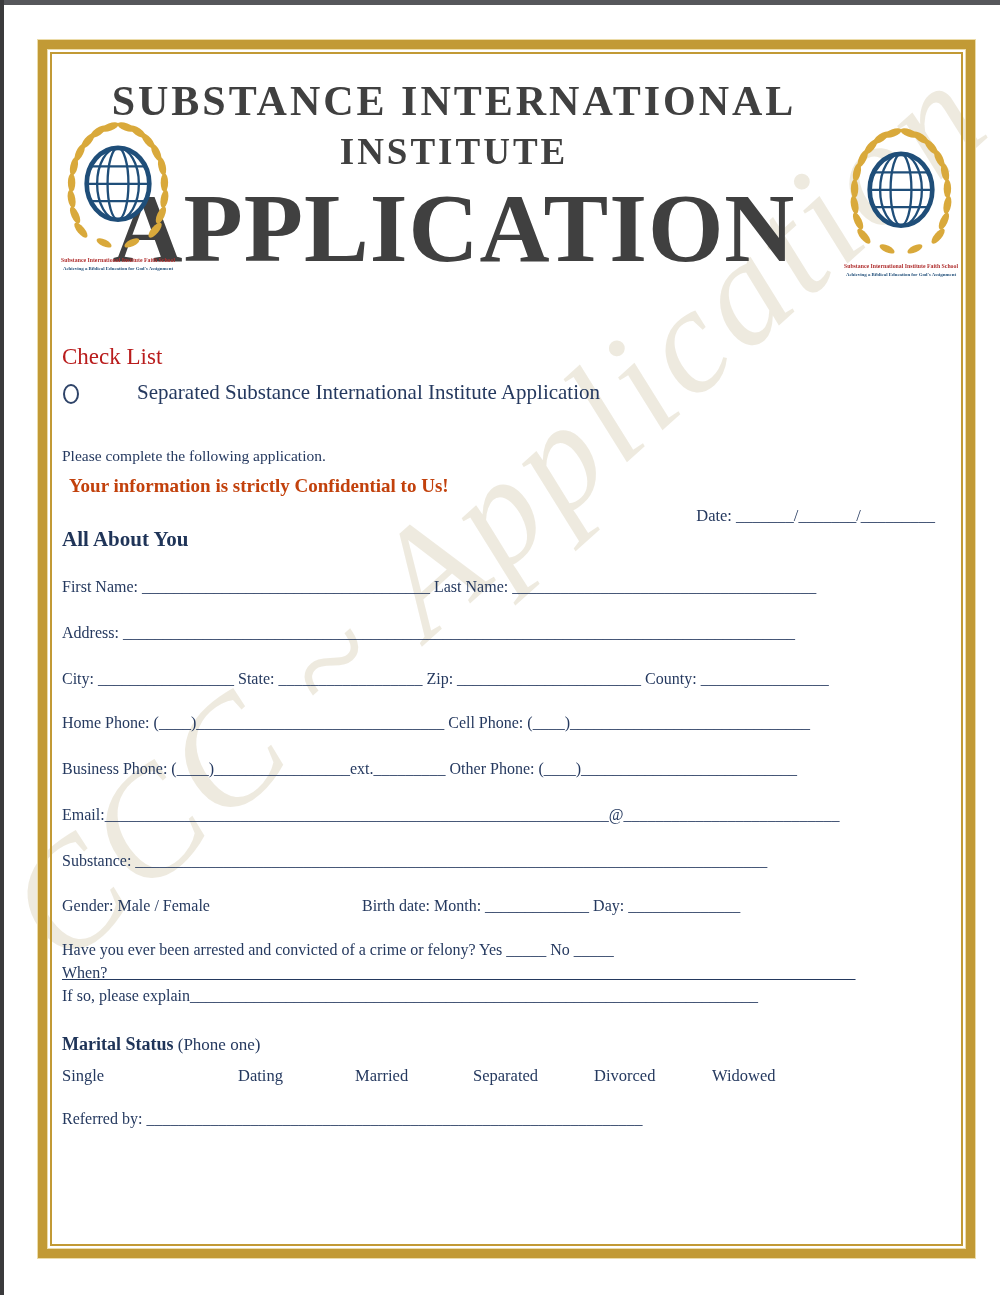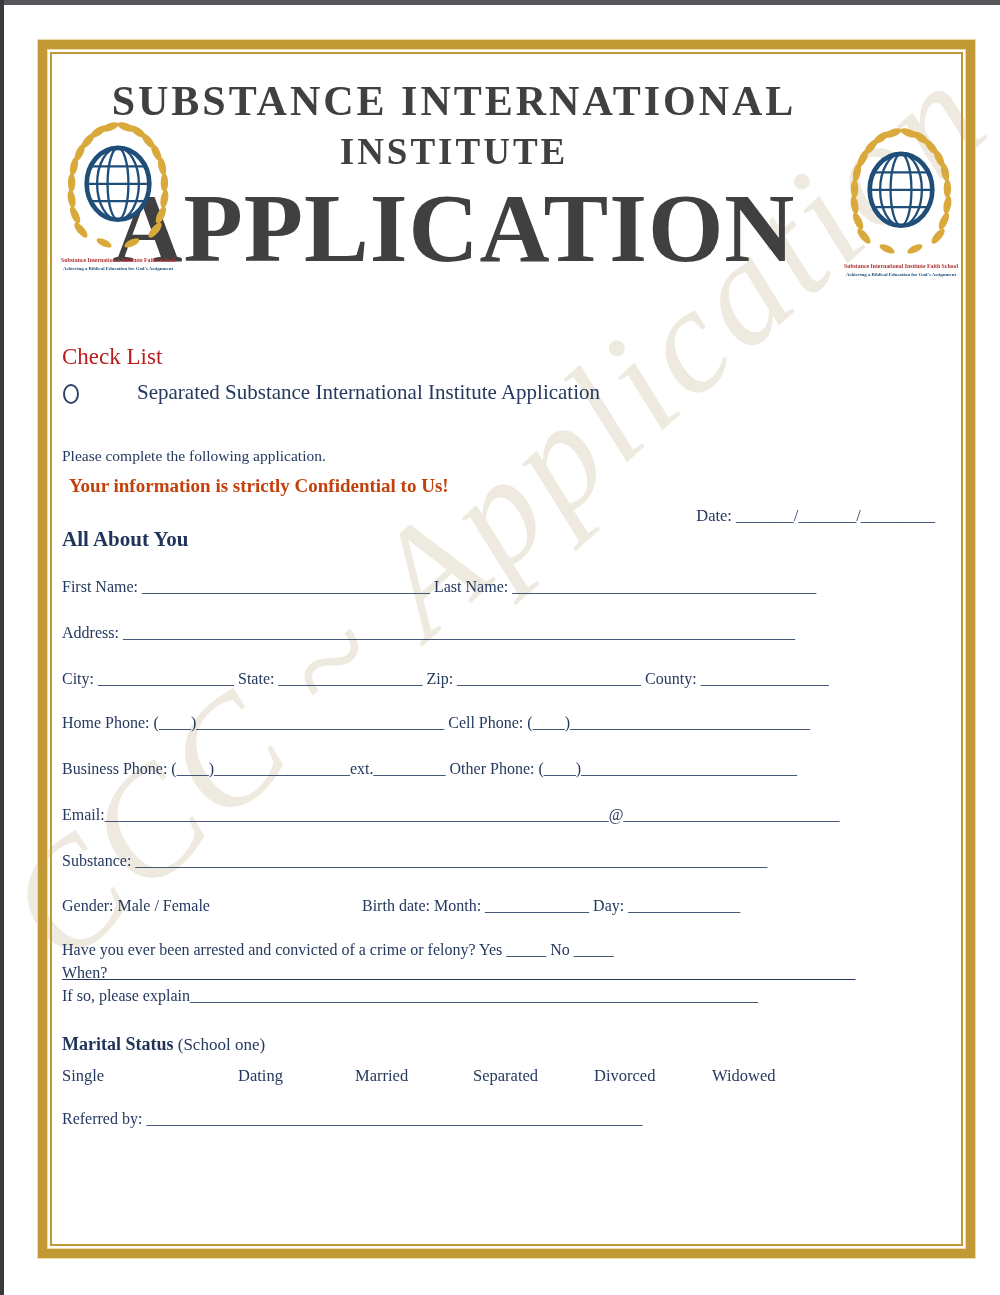--- a/index.html
+++ b/index.html
@@ -169,21 +169,21 @@
   <div class="row r7">Substance: _______________________________________________________________________________</div>
   <div class="row r8">
     <span>Gender: Male / Female</span>
     <span class="birth">Birth date: Month: _____________ Day: ______________</span>
   </div>
   <div class="row r9">Have you ever been arrested and convicted of a crime or felony? Yes _____ No _____</div>
   <div class="row r10">When? _____________________________________________________________________________________________</div>
   <div class="row r11">If so, please explain_______________________________________________________________________</div>
 
   <div class="row maritalhead">
-    <span class="mtitle">Marital Status</span><span> (School one)</span>
+    <span class="mtitle">Marital Status</span><span> (Phone one)</span>
   </div>
   <div class="row options">
     <span class="opt0">Single</span>
     <span class="opt1">Dating</span>
     <span class="opt2">Married</span>
     <span class="opt3">Separated</span>
     <span class="opt4">Divorced</span>
     <span class="opt5">Widowed</span>
   </div>
 

